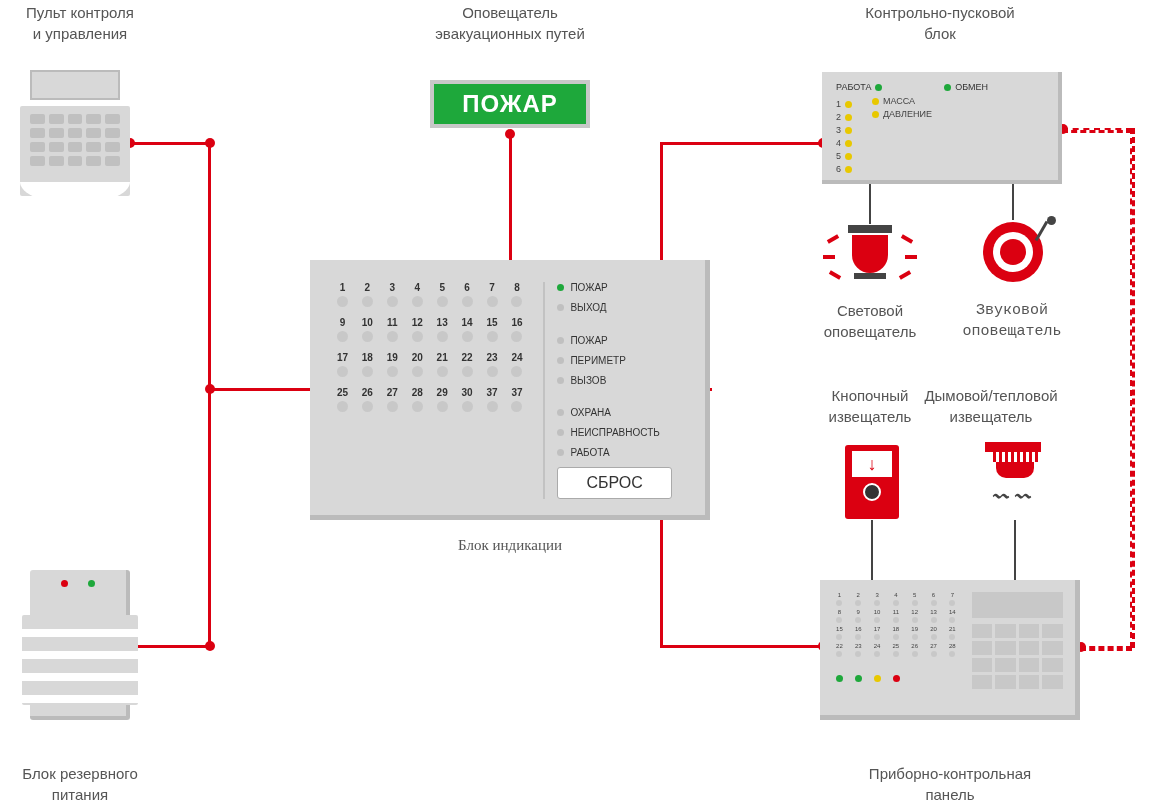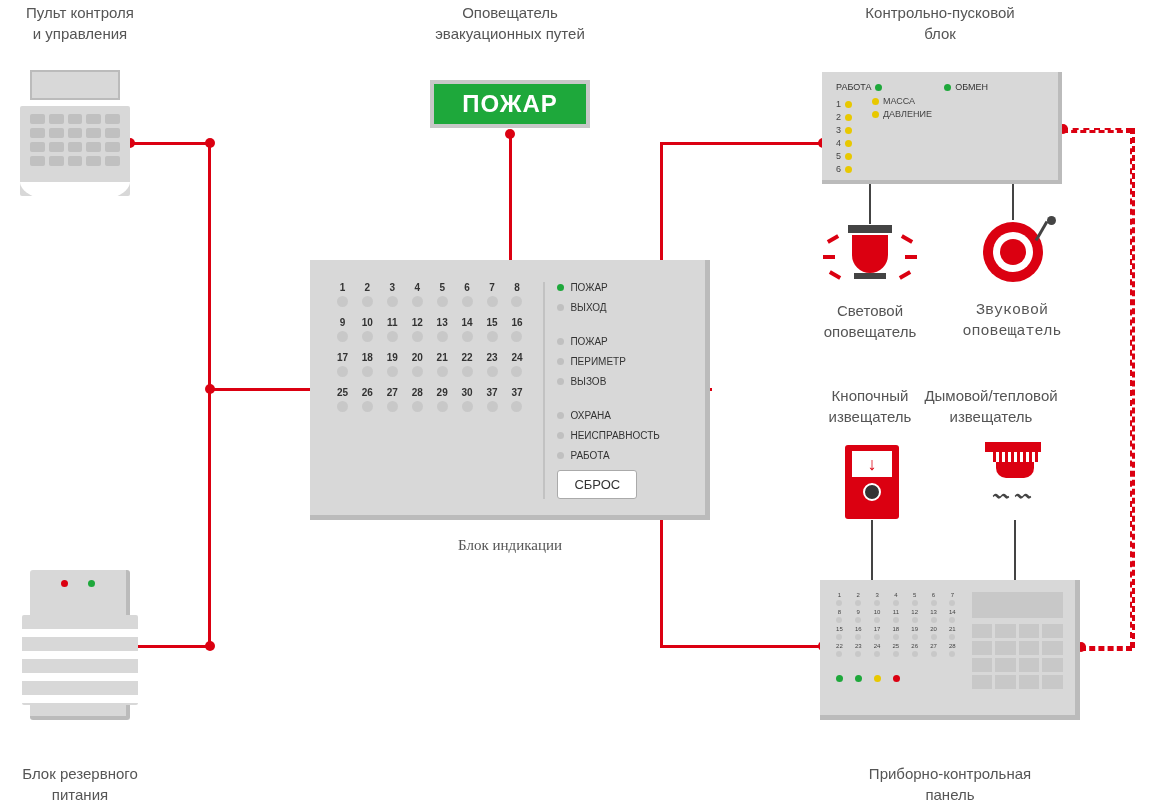--- a/index.html
+++ b/index.html
@@ -58,21 +58,21 @@
   .num-list { font-size:9px; display:flex; flex-direction:column; gap:3px; margin-top:3px;}
   .num-list div { display:flex; gap:4px; align-items:center;}
   
   .ind-block { position:absolute; left:310px; top: 260px; width: 400px; height: 260px; background:#d8d8d8; border-right:5px solid #bbb; border-bottom:5px solid #bbb; display:flex; padding: 22px 20px 16px 24px; gap:18px;}
   .ind-grid-area { flex:1.5; }
   .ind-grid { display:grid; grid-template-columns: repeat(8,1fr); gap: 10px 8px; }
   .ind-cell { text-align:center; font-size:10px; font-weight:bold; color:#333;}
   .ind-cell .ld { width:11px; height:11px; border-radius:50%; background:#c8c8c8; margin: 3px auto 0; }
   .ind-status { flex:1; display:flex; flex-direction:column; gap:9px; font-size:10px; color:#333; padding-left:12px; border-left:2px solid #c2c2c2;}
   .ind-status div { display:flex; align-items:center; gap:6px;text-align:center;}
-  .reset-btn { margin-top:auto; background:#fff; border:1px solid #aaa; padding:6px 16px; border-radius:3px; font-size:13px; align-self:flex-start; }
+  .reset-btn { margin-top:auto; background:#fff; border:1px solid #aaa; padding:6px 28px; border-radius:3px; font-size:16px; align-self:flex-start; }
   
   .power-block { position:absolute; left: 30px; top: 570px; width:100px; height:150px; background:#d8d8d8; border-right:4px solid #bbb; border-bottom:4px solid #bbb; border-radius:3px; position:absolute;}
   .power-block .indots{ display:flex; justify-content:center; gap:20px; padding-top:10px;}
   .power-block::after { content:''; position:absolute; left:-8px; top:45px; width:116px; height:90px; background: repeating-linear-gradient(#d8d8d8 0 14px, transparent 14px 22px), #fff; border-radius:2px;}
   
   .light-alarm { position:absolute; left:835px; top:225px; width:70px; height:60px; }
   .la-body { width:36px; height:38px; background:#db0011; border-radius: 0 0 18px 18px; margin:2px auto 0; position:relative;}
   .la-top { width:44px; height:8px; background:#444; margin:0 auto;}
   .la-btm { width:32px; height:6px; background:#444; margin:0 auto;}
   .ray { position:absolute; background:#db0011; }

